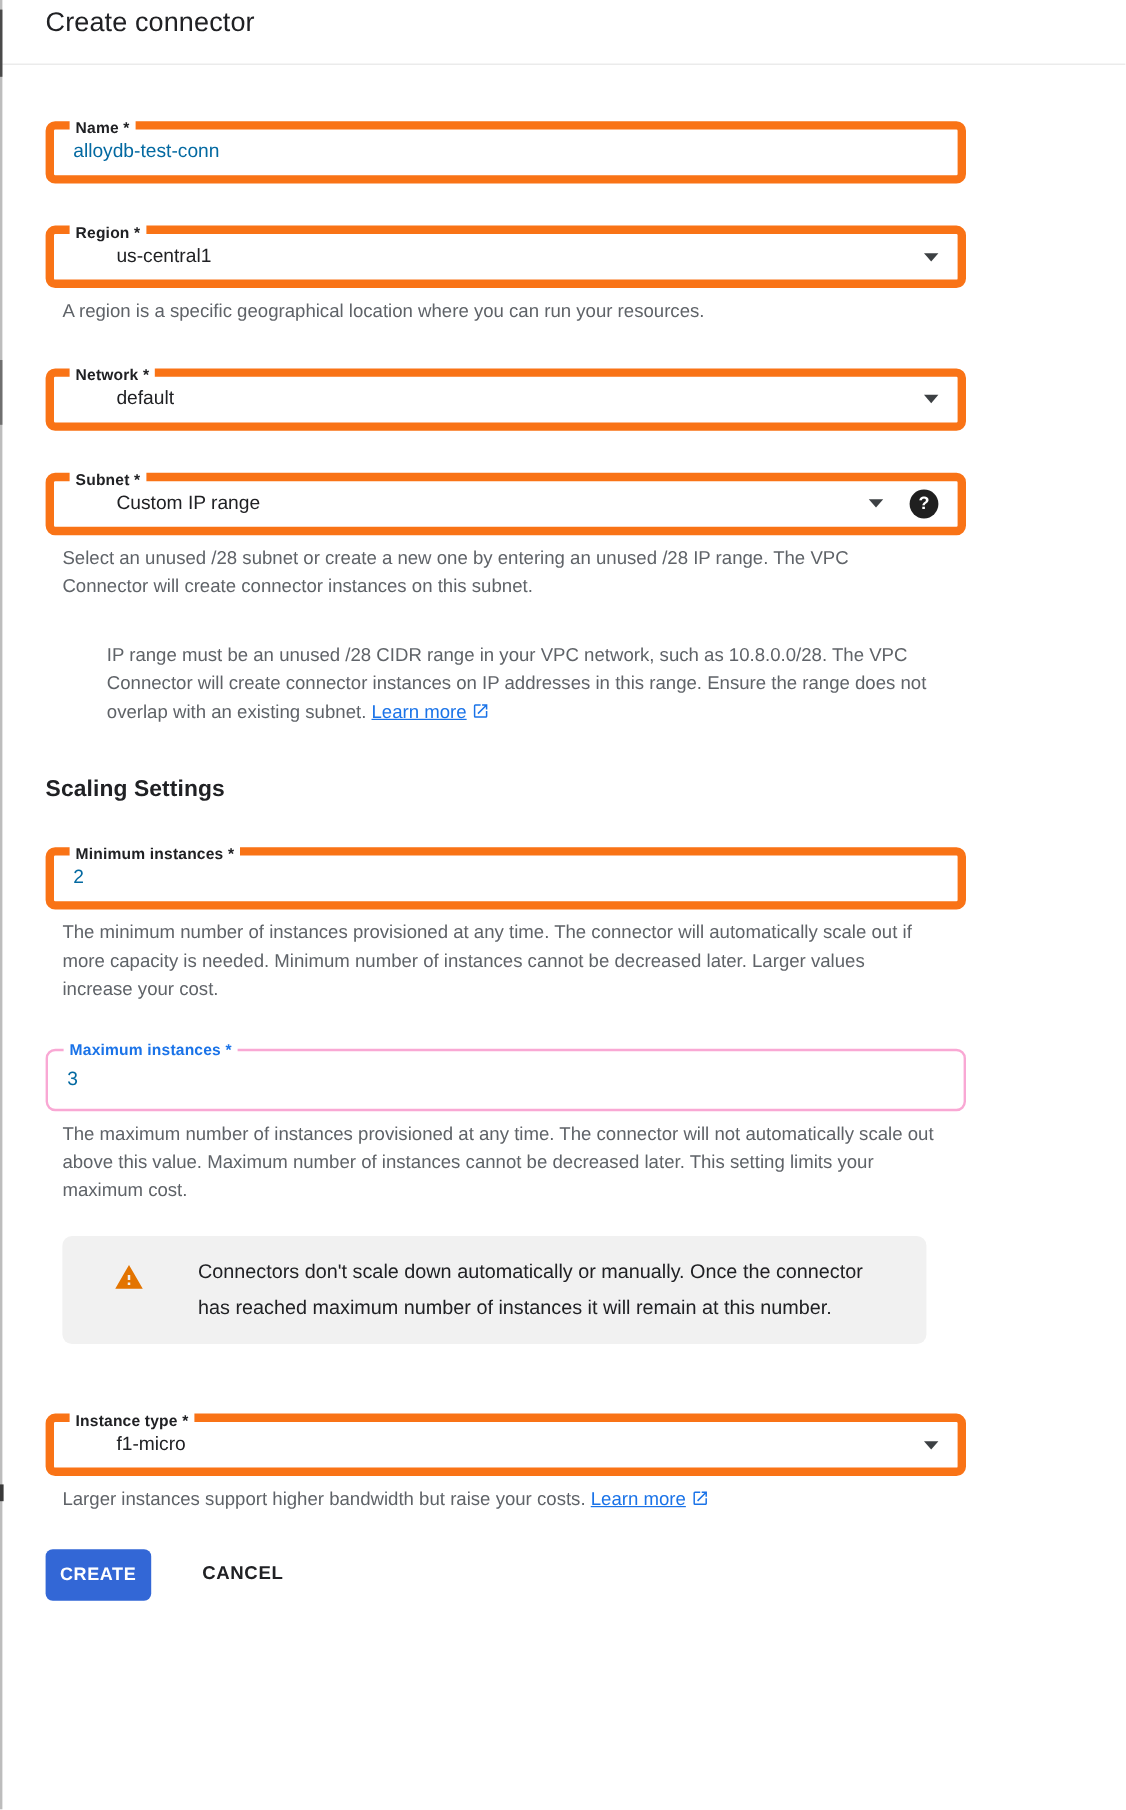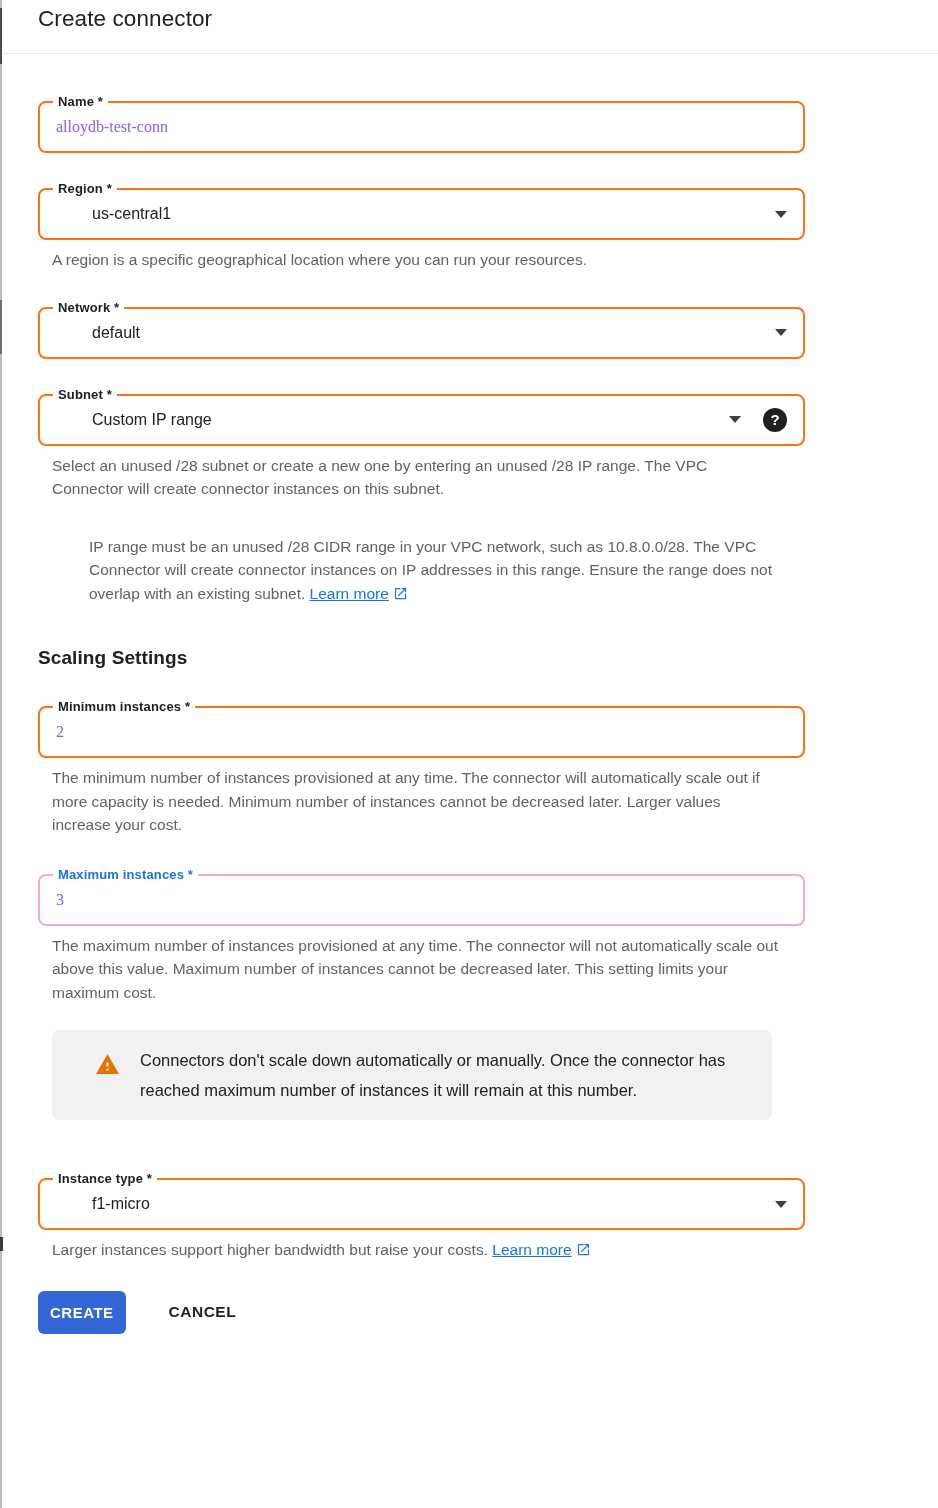--- a/index.html
+++ b/index.html
@@ -15,33 +15,33 @@
   .edge-dark-2 { position:absolute; left:0; top:300px; width:2px; height:54px; background:#6f6f6f; }
   .edge-dark-3 { position:absolute; left:0; top:1237px; width:3px; height:14px; background:#3a3a3a; }
 
   .dialog-title { font-size:22.5px; color:#202124; padding:6px 0 0 38px; letter-spacing:0.1px; }
   .title-divider { margin-top:21px; border-bottom:1px solid #e7e7e7; width:100%; }
 
   .content { padding:0 0 24px 38px; }
 
   .field {
     position:relative; width:767px; height:52px;
-    border:2px solid #f97316; border-radius:8px; background:#fff;
+    border:7px solid #f97316; border-radius:8px; background:#fff;
     display:flex; align-items:center;
   }
   .field .flabel {
     position:absolute; top:-9px; left:13px; background:#fff; padding:0 5px;
     font-size:13px; font-weight:bold; color:#202124; letter-spacing:0.15px; white-space:nowrap;
   }
   .field.focused { border:2px solid #f9a8d4; }
   .field.focused .flabel { color:#1a73e8; }
 
   .field input {
     flex:1; border:none; outline:none; background:transparent;
-    font-family:Liberation Serif, serif; font-size:16px; color:#8b5cf6;
+    font-family:Liberation Sans, sans-serif; font-size:16px; color:#0369a1;
     padding:0 16px; height:100%;
   }
   .control { flex:1; display:flex; align-items:center; padding:0 16px; font-size:16px; color:#202124; height:100%; cursor:pointer; }
   .control .value { flex:1;margin-left:36px; }
   .caret {
     width:0; height:0; border-left:6px solid transparent; border-right:6px solid transparent;
     border-top:7px solid #3c4043; margin-left:12px;
   }
   .help-circle {
     width:24px; height:24px; border-radius:50%; background:#1f1f1f; color:#fff;
@@ -63,21 +63,21 @@
   .ip-block .field { width:730px; }
   .ip-value-wrap { flex:1; display:flex; justify-content:flex-end; align-items:baseline; padding-right:2px; }
   .ip-suffix { color:#9aa0a6; font-size:16px; margin-left:5px; }
 
   .section-heading { margin-top:42px; font-size:19px; font-weight:bold; color:#202124; letter-spacing:0.1px; }
   .mt-scaling { margin-top:37px; }
 
   .warning-banner {
     margin-top:26px; margin-left:14px; width:720px;
     background:#f1f1f1; border-radius:8px;
-    display:flex; align-items:flex-start; gap:20px;
+    display:flex; align-items:flex-start; gap:45px;
     padding:15px 24px 15px 43px;
   }
   .warning-banner svg { margin-top:7px; flex:0 0 auto; }
   .warning-text { font-size:16.5px; line-height:30px; color:#202124; max-width:596px; }
 
   .mt-instance { margin-top:58px;align-items:flex-end; }
 
   .toggle-row {
     margin-top:46px; display:flex; align-items:center; gap:10px;
     color:#1a73e8; font-weight:bold; font-size:15.5px; letter-spacing:0.4px; cursor:pointer;

